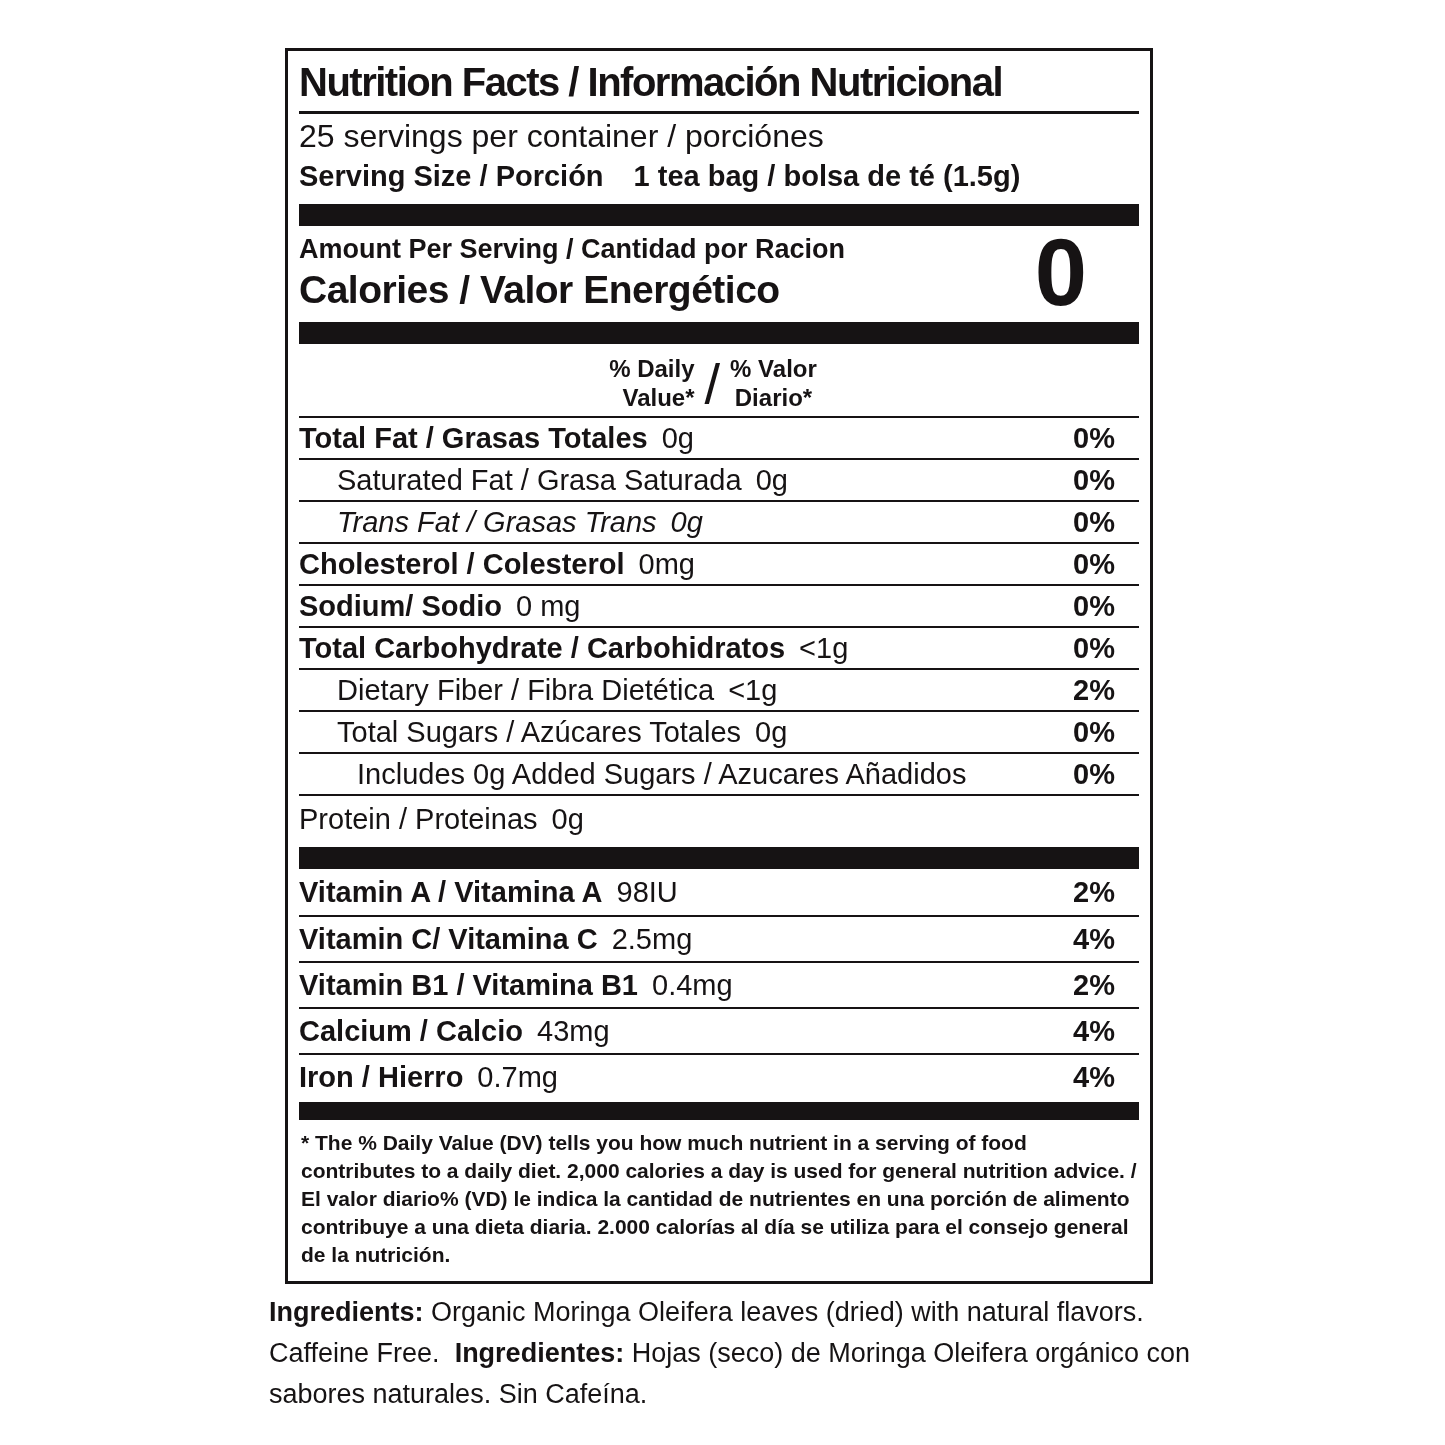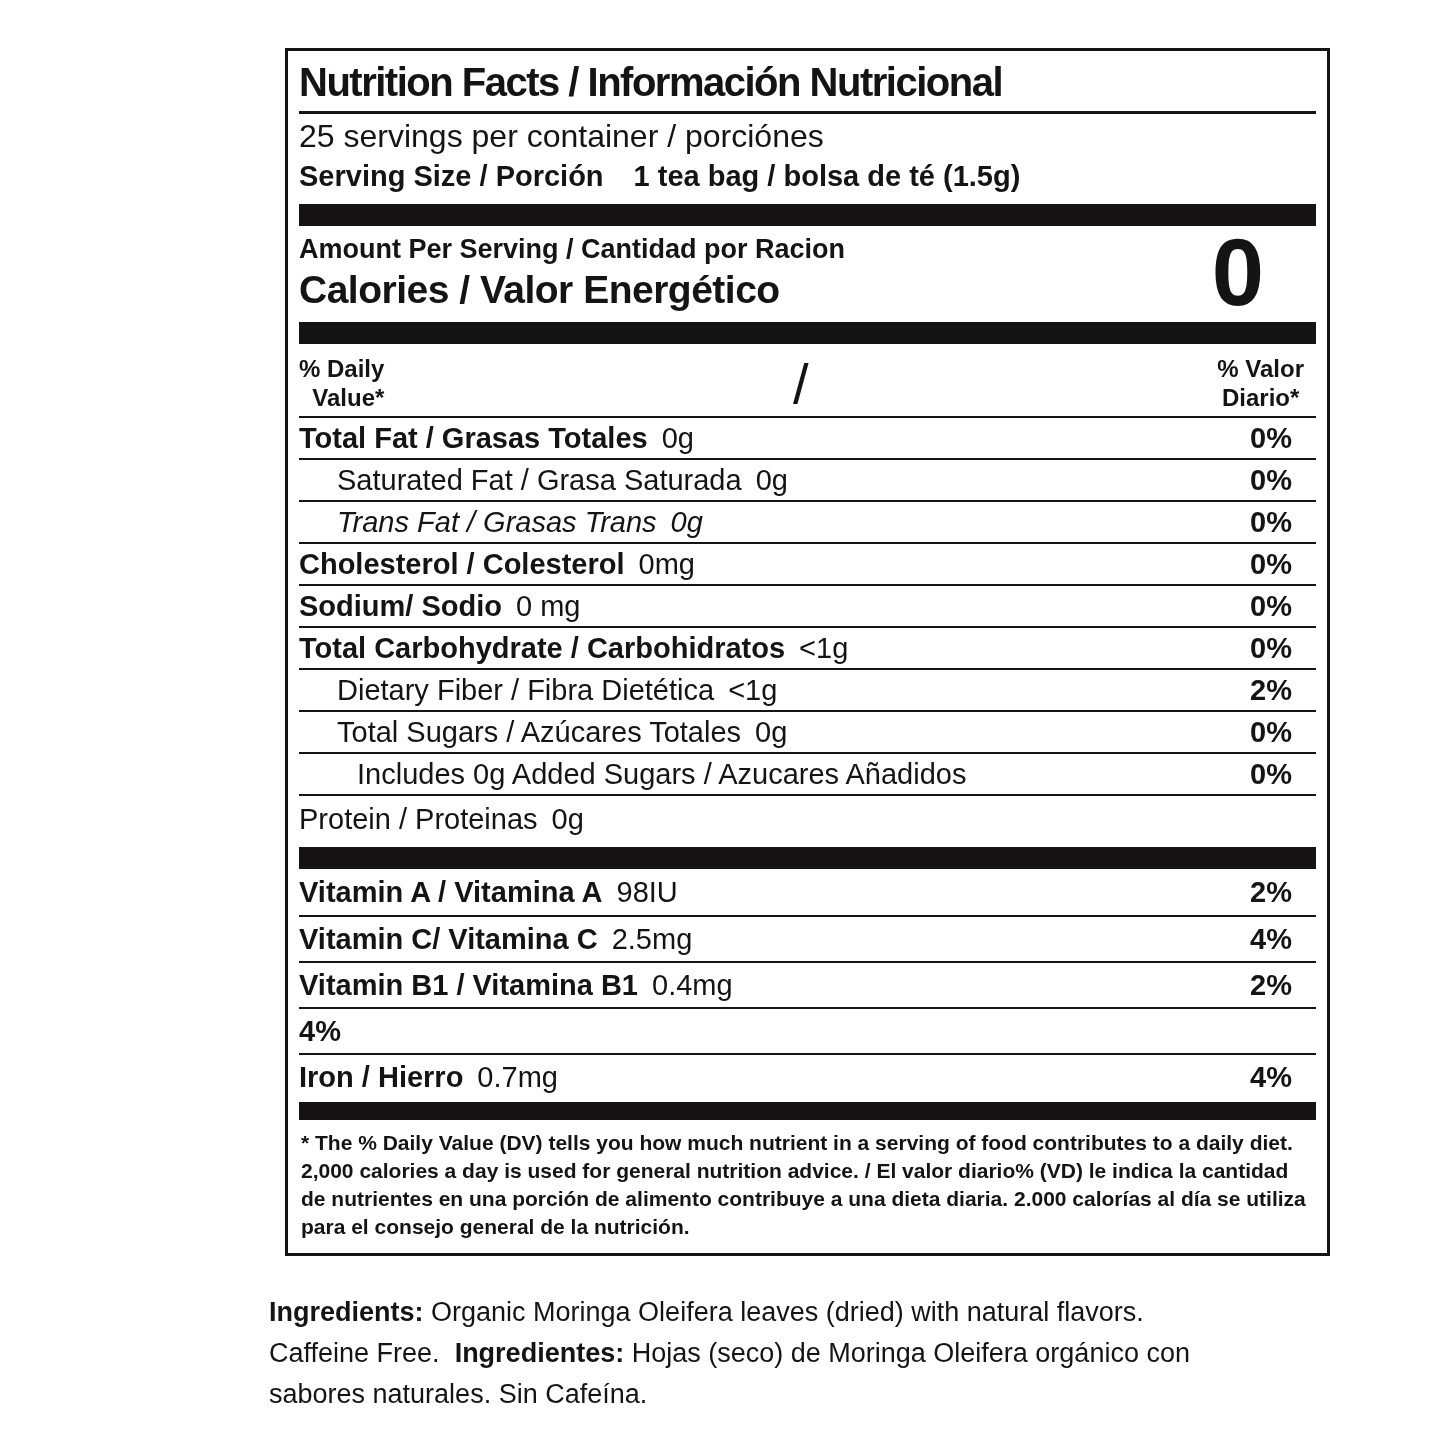--- a/index.html
+++ b/index.html
@@ -10,21 +10,21 @@
     height: 1445px;
     background: #ffffff;
     font-family: "Liberation Sans", "DejaVu Sans", sans-serif;
     color: #161314;
     overflow: hidden;
   }
   .label-box {
     position: absolute;
     left: 285px;
     top: 48px;
-    width: 1045px;
+    width: 868px;
     border: 3px solid #161314;
     background: #ffffff;
     padding: 6px 11px 0 11px;
   }
   .title {
     font-size: 40px;
     font-weight: bold;
     letter-spacing: -1.5px;
     line-height: 50px;
     white-space: nowrap;
@@ -44,21 +44,21 @@
   .big-zero {
     position: absolute;
     right: 52px;
     top: -4px;
     font-size: 94px;
     line-height: 90px;
     font-weight: bold;
   }
   .dv-header {
     display: flex;
-    justify-content: space-between;
+    justify-content: center;
     align-items: flex-start;
     padding: 5px 12px 4px 0;
     font-weight: bold;
     font-size: 24px;
     line-height: 29px;
   }
   .dv-en { text-align: right; }
   .dv-es { text-align: center; }
   .dv-slash { font-size: 56px; line-height: 56px; font-weight: normal; margin: 2px 10px 0 10px; }
   .nrow {
@@ -185,20 +185,21 @@
       </div>
       <div class="nrow">
         <div class="ltext"><span class="lab-b">Vitamin C/ Vitamina C</span><span class="val">2.5mg</span></div>
         <div class="pct">4%</div>
       </div>
       <div class="nrow">
         <div class="ltext"><span class="lab-b">Vitamin B1 / Vitamina B1</span><span class="val">0.4mg</span></div>
         <div class="pct">2%</div>
       </div>
       <div class="nrow">
+        <div class="ltext"><span class="lab-b">Calcium / Calcio</span><span class="val">43mg</span></div>
         <div class="pct">4%</div>
       </div>
       <div class="nrow">
         <div class="ltext"><span class="lab-b">Iron / Hierro</span><span class="val">0.7mg</span></div>
         <div class="pct">4%</div>
       </div>
     </div>
 
     <div class="bar bar-4"></div>
 

